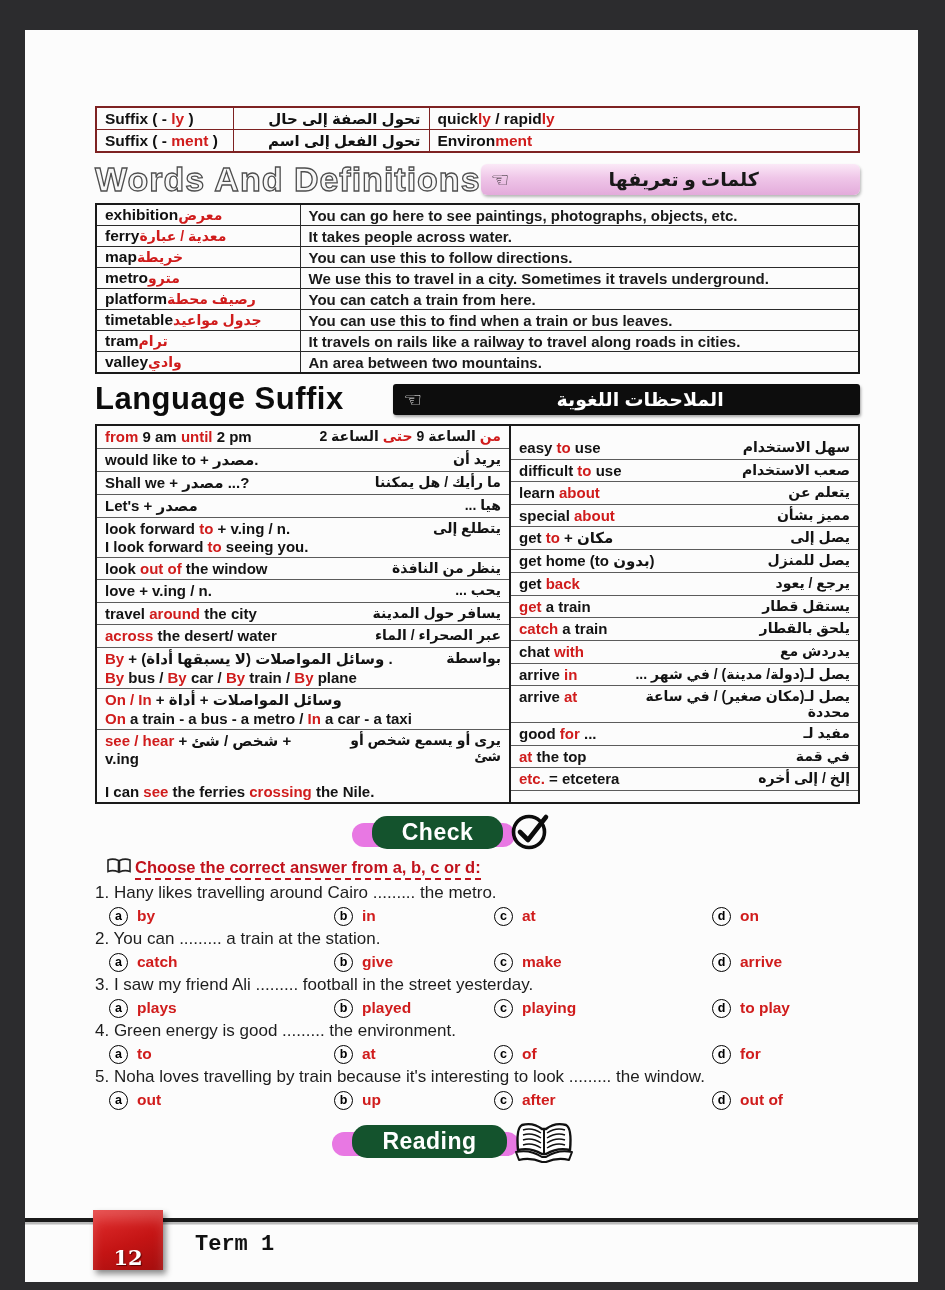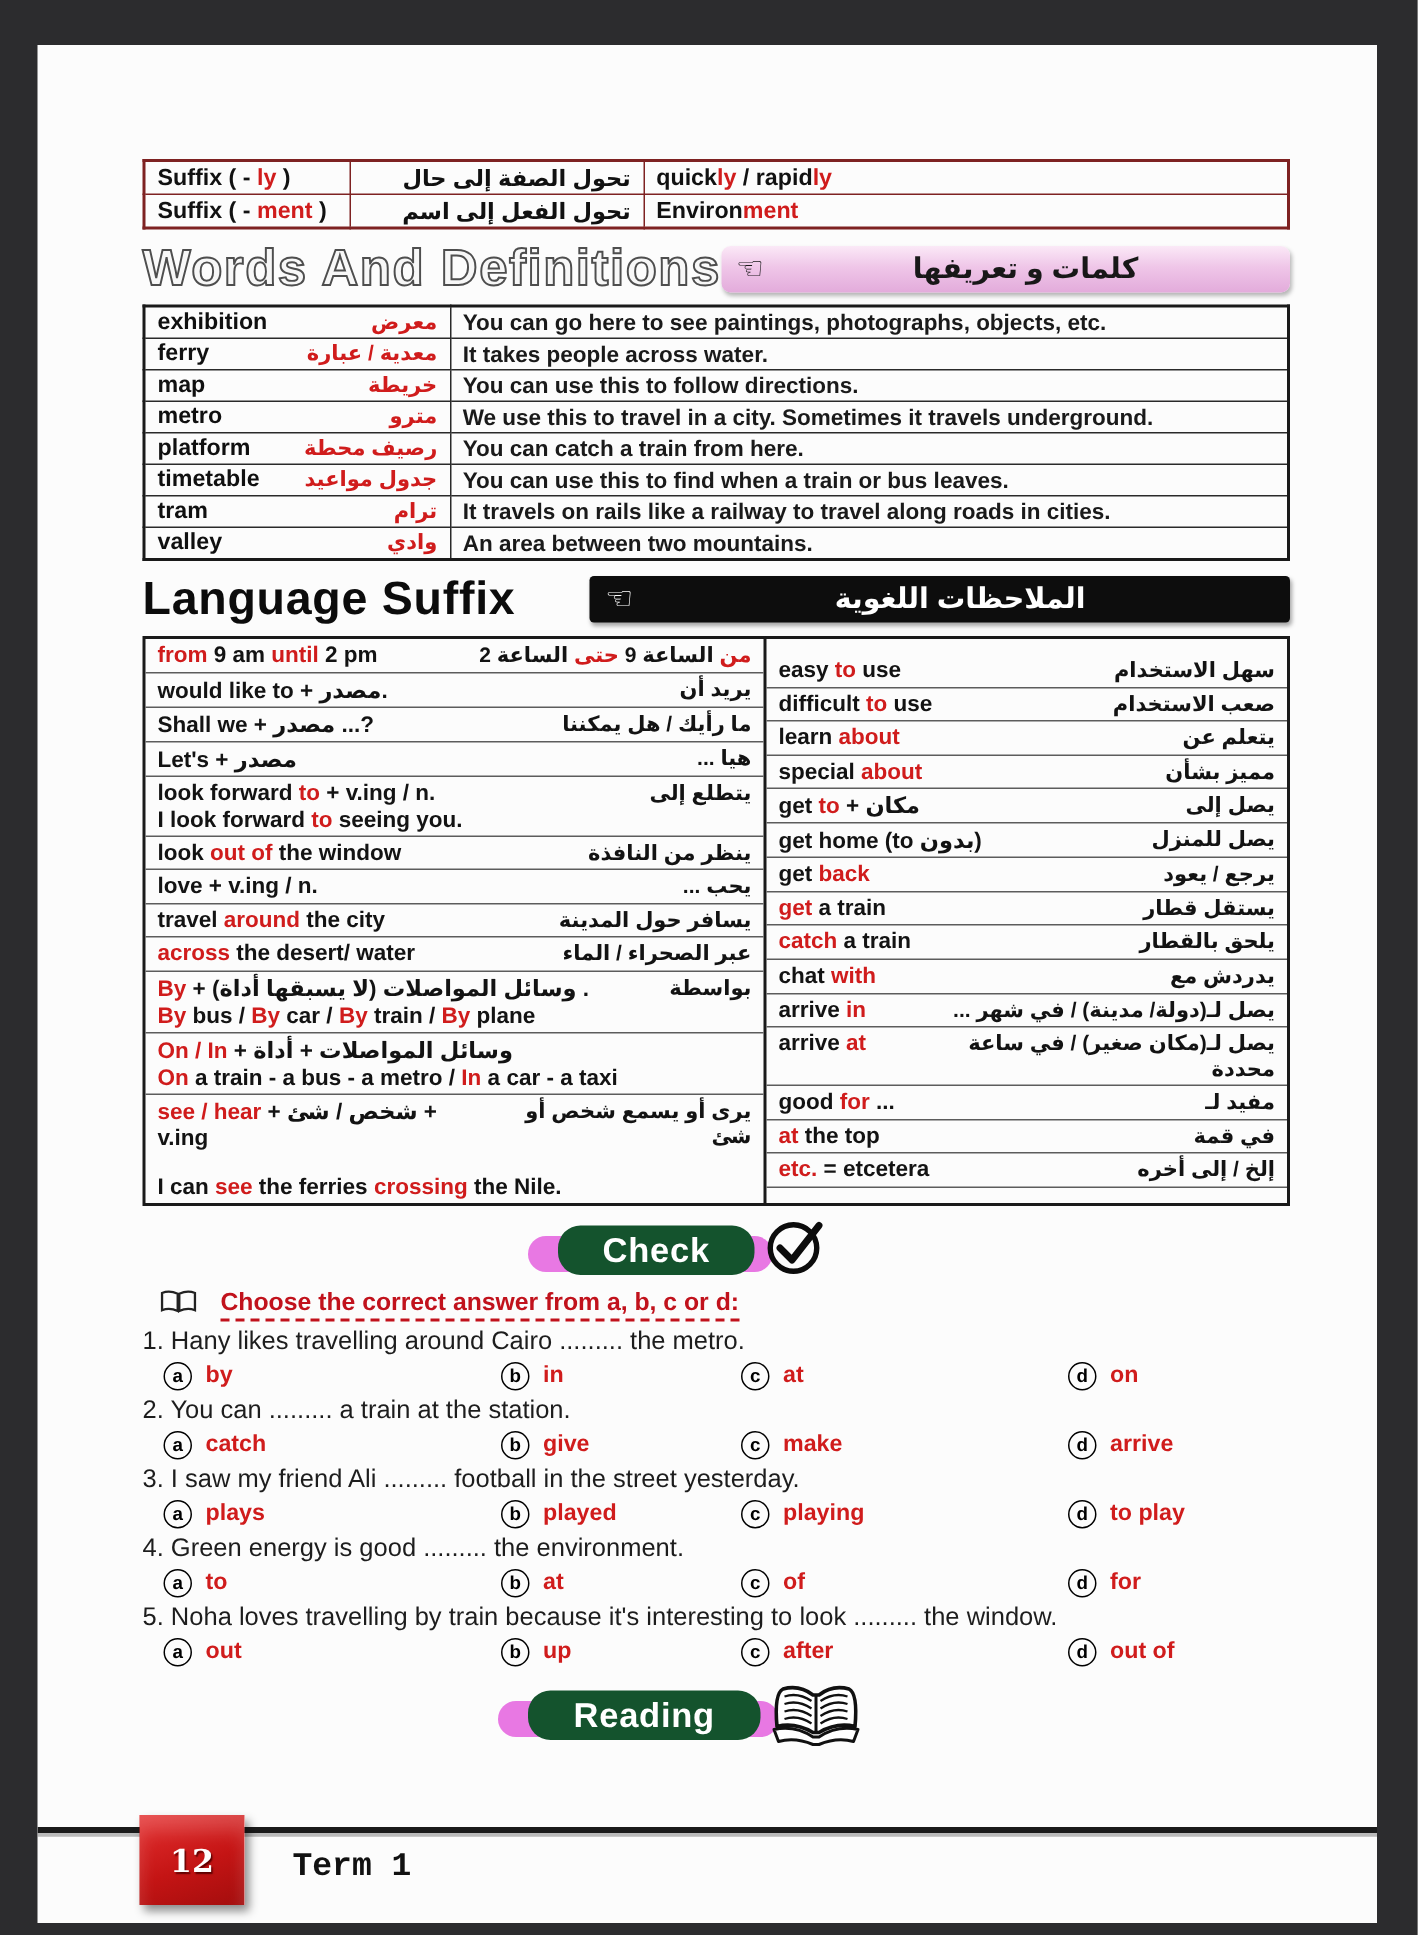--- a/index.html
+++ b/index.html
@@ -24,21 +24,21 @@
   .banner{height:31px;display:flex;align-items:center;gap:8px;padding:0 10px;font-weight:700;font-size:19px}
   .banner .btext{flex:1;text-align:center;direction:rtl}
   .banner.pink{width:50.5%;background:linear-gradient(180deg,#fbe9f7 0%,#efc6e8 45%,#e3abdb 100%);border-radius:6px;box-shadow:1px 2px 3px rgba(0,0,0,.28);color:#181818}
   .banner.black{width:61%;background:#0d0d0d;color:#fff;border-radius:3px;box-shadow:1px 2px 3px rgba(0,0,0,.35)}
   .hand{font-size:21px;line-height:1}
 
   
   .vocab-table{border:2.2px solid #1a1a1a;margin-top:4px}
   .vocab-table td{border:1.4px solid #2a2a2a;padding:1px 8px;font-size:15px}
   .vocab-table td.wcell{width:204px}
-  .wflex{display:flex;justify-content:space-between;align-items:baseline;gap:12px}
+  .wflex{display:flex;align-items:baseline;gap:0}
   .word{font-weight:700;color:#101010;font-size:15.5px}
   .war{color:#d01c1c;font-weight:700;font-size:14px;direction:rtl}
   .def{font-weight:700;color:#1a1a1a}
 
   
   .notes{display:flex;border:2.2px solid #1a1a1a;margin-top:7px;align-items:center}
   .ncol{display:flex;flex-direction:column}
   .ncol.left{width:54.4%;border-right:2px solid #1a1a1a}
   .ncol.right{width:45.6%}
   .nrow{border-bottom:1.2px solid #5c5c5c;padding:2px 8px;min-height:22.6px}
@@ -50,32 +50,32 @@
   .nen.gap{margin-top:16px}
 
   
   .pill-row{display:flex;justify-content:center;align-items:center;margin-top:6px;transform:translateX(-14px)}
   .pill-wrap{position:relative;display:inline-block}
   .pill-bg{position:absolute;left:-20px;right:-12px;top:7px;bottom:2px;background:#e878e3;border-radius:22px}
   .pill{position:relative;display:inline-block;background:#14532d;color:#fff;font-weight:700;font-size:23px;padding:3px 30px;border-radius:15px;letter-spacing:.5px}
   .pill-icon{margin-left:6px;position:relative}
 
   
-  .ex-head{display:flex;align-items:flex-end;gap:16px;margin:2px 0 2px 12px}
+  .ex-head{display:flex;align-items:flex-start;gap:4px;margin:2px 0 2px 12px}
   .ex-title{color:#c1121c;font-weight:700;font-size:16.5px;border-bottom:2.2px dashed #c1121c;padding-bottom:1px}
   .qstem{font-size:17px;color:#1d1d1d;margin-top:3px}
   .opts{display:grid;grid-template-columns:225px 160px 218px 1fr;padding-left:14px;margin:4px 0 3px}
   .opt{display:flex;align-items:center;gap:9px}
   .circ{width:19px;height:19px;border:1.7px solid #000;border-radius:50%;font-size:12.5px;font-weight:700;display:flex;align-items:center;justify-content:center;color:#000;flex:0 0 19px}
   .otext{color:#d01c1c;font-weight:700;font-size:15.5px;white-space:nowrap}
 
   
   .footer{margin-top:auto;position:relative;height:74px}
   .fline{position:absolute;top:10px;left:0;right:0;height:3.5px;background:#1b1b1b;box-shadow:0 2.5px 0 rgba(120,120,120,.5)}
-  .badge{position:absolute;top:2px;left:68px;width:70px;height:60px;background:linear-gradient(160deg,#e43030 0%,#c41414 55%,#a30d0d 100%);display:flex;align-items:center;justify-content:center;box-shadow:3px 4px 6px rgba(0,0,0,.45),inset 0 10px 12px rgba(255,255,255,.18)}
+  .badge{position:absolute;top:2px;left:68px;width:70px;height:60px;background:linear-gradient(160deg,#e43030 0%,#c41414 55%,#a30d0d 100%);display:flex;align-items:flex-end;justify-content:center;box-shadow:3px 4px 6px rgba(0,0,0,.45),inset 0 10px 12px rgba(255,255,255,.18)}
   .badge span{color:#fff;font-weight:700;font-size:21px;font-family:"DejaVu Serif",serif;text-shadow:1px 1px 1px #5d0000}
   .term{position:absolute;left:170px;top:24px;font-family:"Liberation Mono","DejaVu Sans Mono",monospace;font-weight:700;font-size:22px;color:#111}
 </style>
 </head>
 <body>
 
 <div class="frame">
   <div class="page">
     <div class="content">
 

